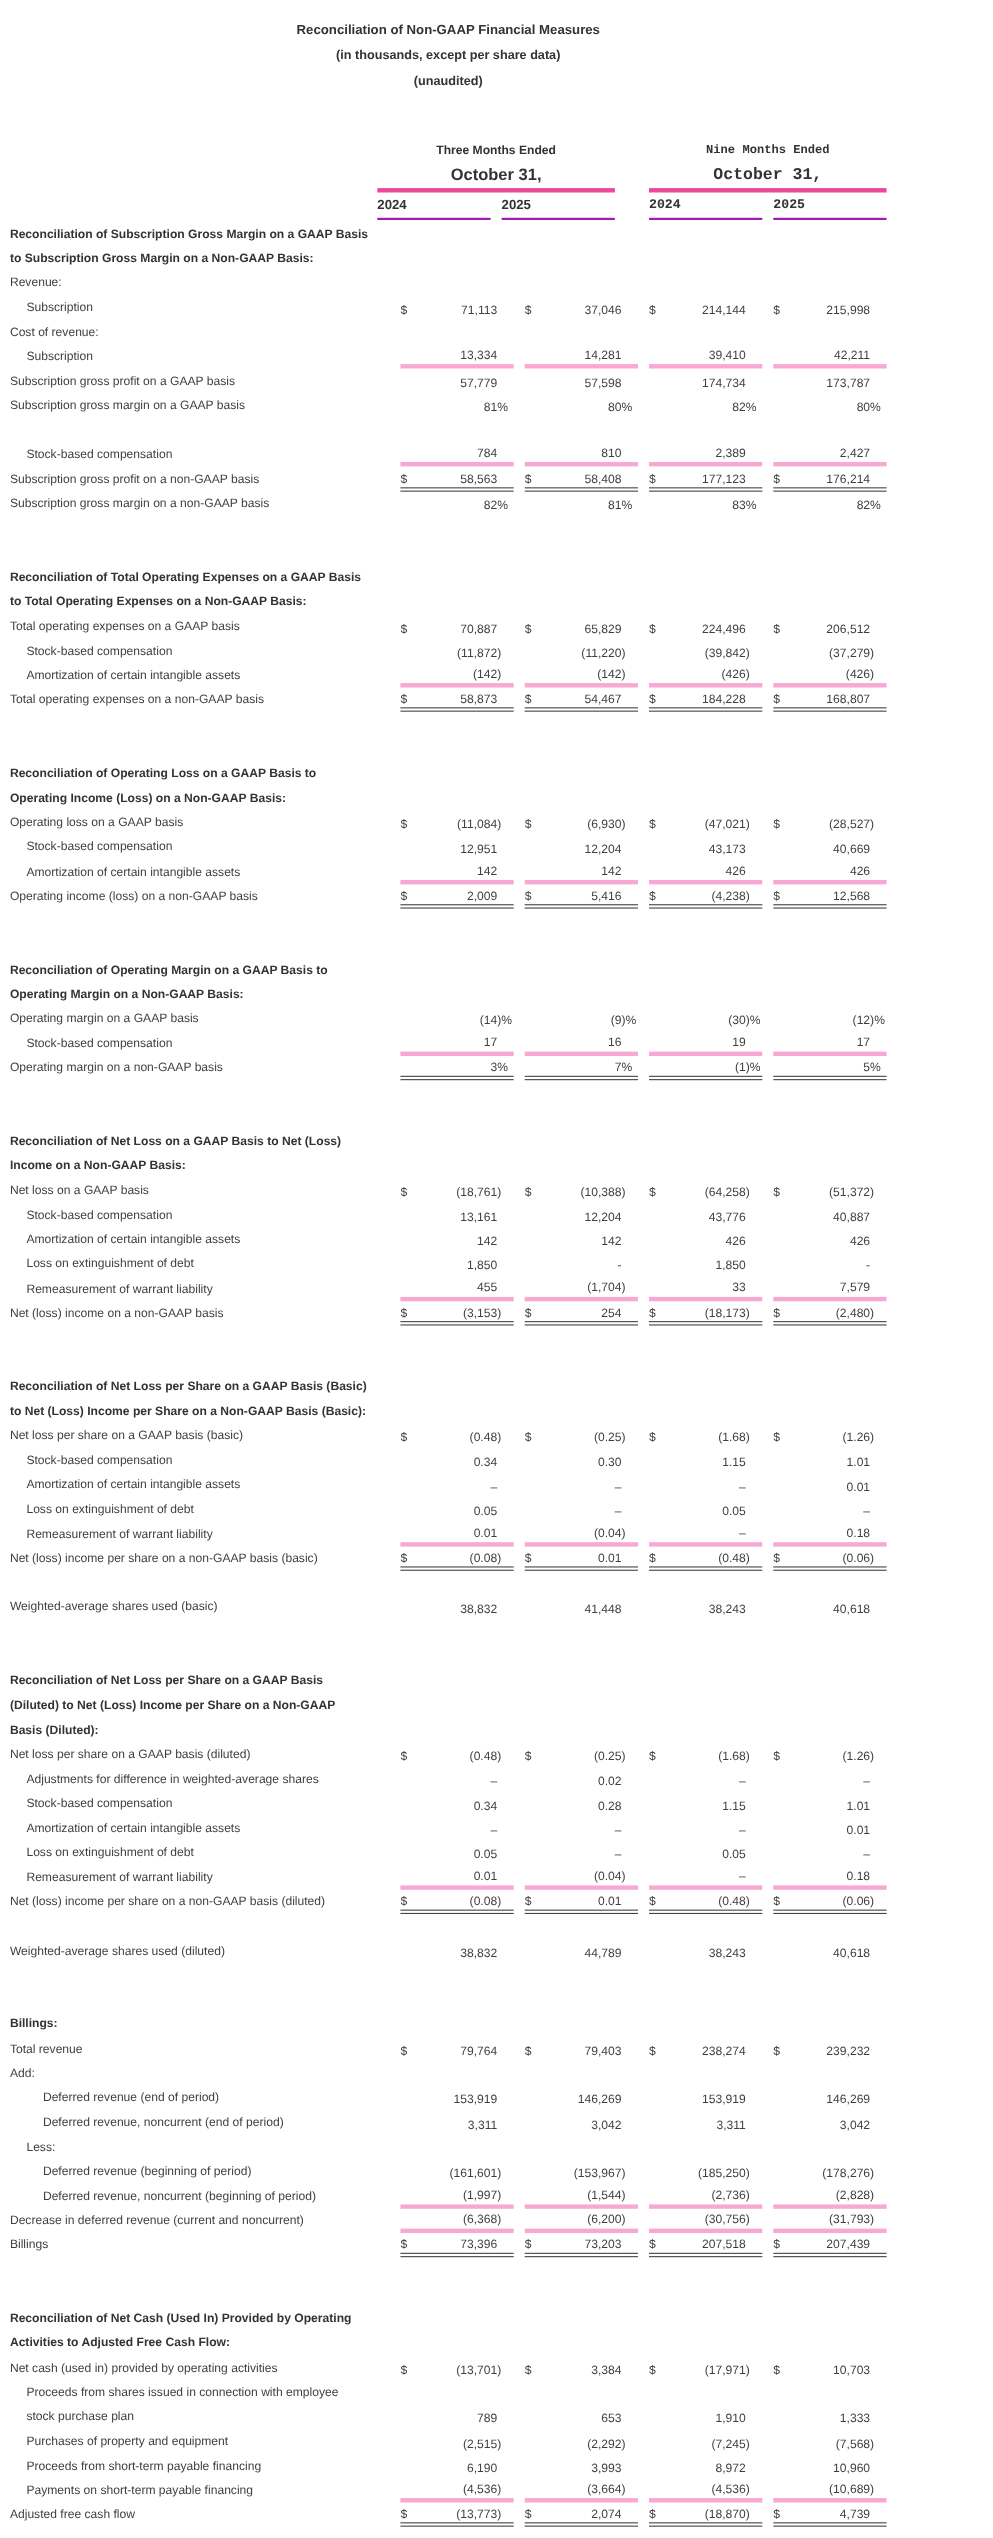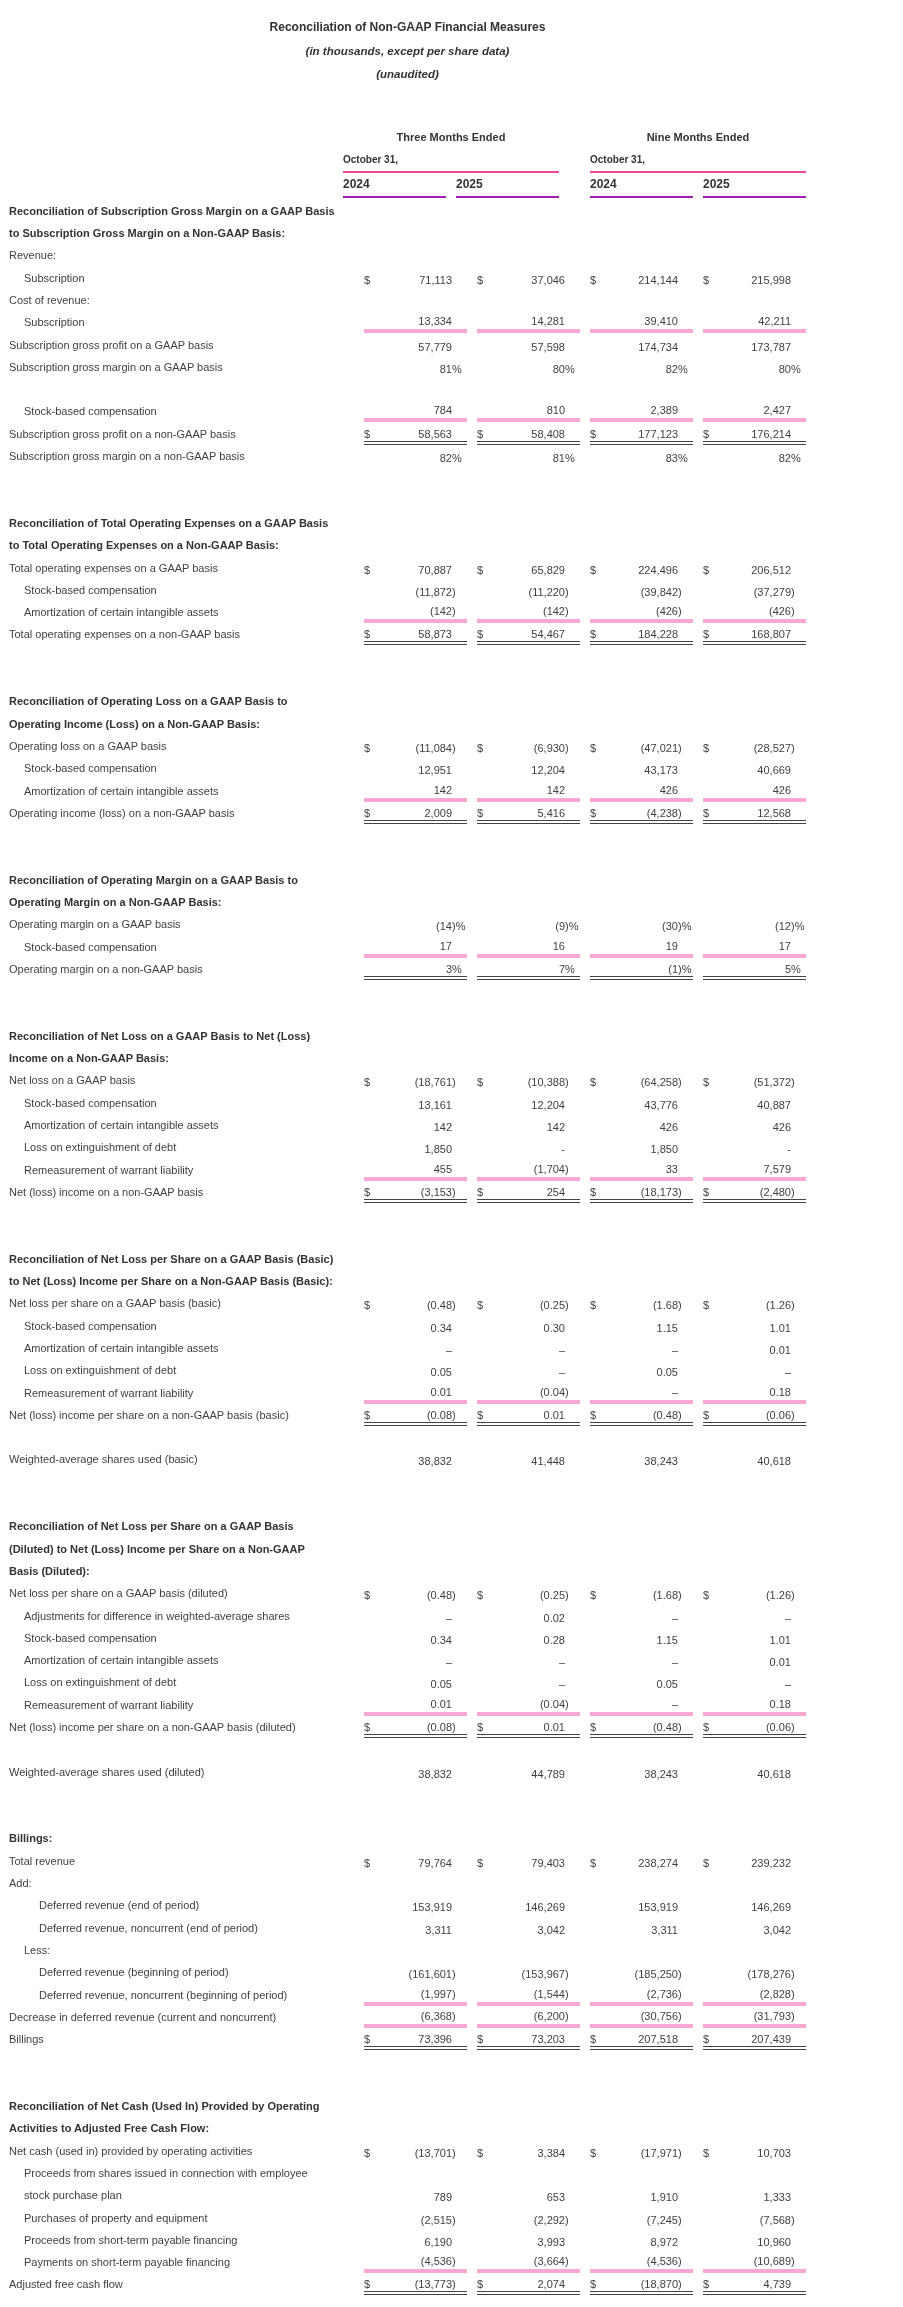--- a/index.html
+++ b/index.html
@@ -18,38 +18,37 @@
     padding-top:16px;
     text-align:center;
     font-weight:700;
     font-size:12px;
     line-height:23.5px;
     color:#333333;
   }
   .doc-subtitle {
     text-align:center;
     font-weight:700;
-    font-style:italic;
     font-size:11.5px;
     line-height:23.5px;
     color:#333333;
   }
   
   .col-headers { display:flex; margin-top:38px;gap:21px; }
   .label-spacer { flex:1; }
   .pgroup { width:216px; }
-  .pgroup + .pgroup { margin-left:10px; }
+  .pgroup + .pgroup { margin-left:10px;font-family:Liberation Mono, monospace; }
   .pgroup .g-title {
     text-align:center; font-weight:700; color:#333333;
     font-size:11px; line-height:24px;
   }
   .pgroup .g-sub {
-    text-align:left; font-weight:700; color:#333333;
-    font-size:10px; line-height:22px;
-    border-bottom:2px solid #ec4899;
+    text-align:center; font-weight:700; color:#333333;
+    font-size:15px; line-height:22px;
+    border-bottom:4px solid #ec4899;
   }
   .pgroup .years { display:flex; justify-content:space-between; }
   .pgroup .year {
     width:103px; text-align:left; font-weight:700; color:#333333;
     font-size:12px; line-height:23px;
     border-bottom:2px solid #a21caf;
   }
   
   .table-body { margin-top:2px; }
   .trow { display:flex; height:22.3px; align-items:flex-end; }

